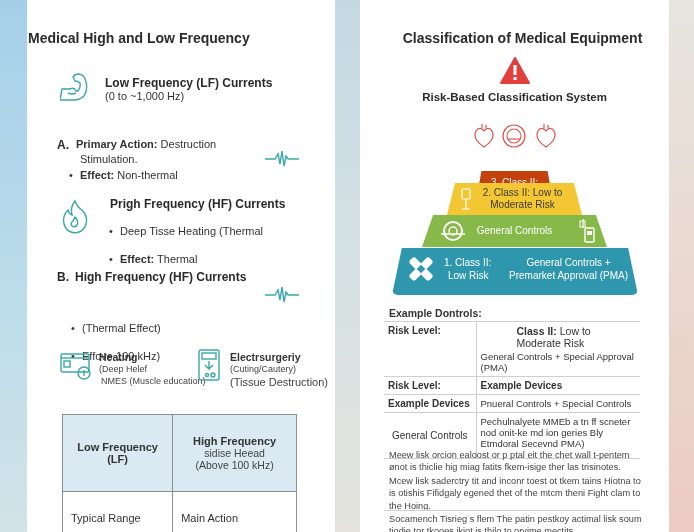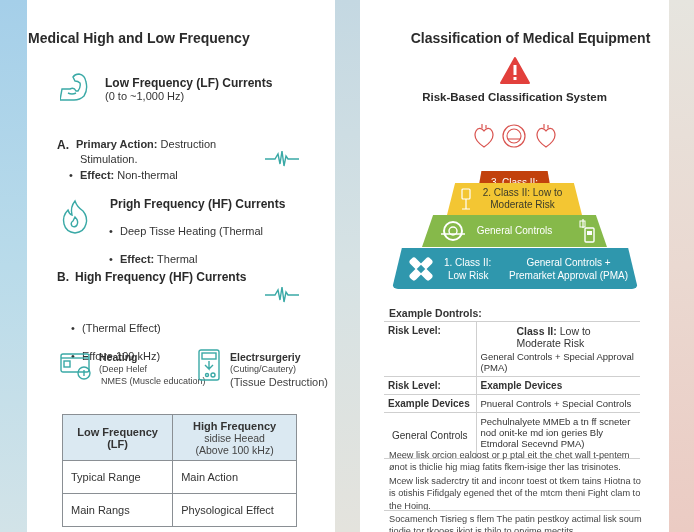--- a/index.html
+++ b/index.html
@@ -36,48 +36,48 @@
   .h-bold { font-weight: bold; font-size: 12px; color: #2a2a2a; }
   .t-norm { font-size: 11px; color: #333; }
   .bullet::before { content: "•"; position: absolute; left: -11px; }
   .bullet { position: relative; }
 
   table.freq {
     position: absolute; left: 62px; top: 414px; width: 235px;
     border-collapse: collapse; font-size: 11px;
   }
   table.freq td, table.freq th {
-    border: 1px solid #8a8f94; padding: 4px 8px;
+    border: 1px solid #8a8f94; padding: 20px 8px;
   }
   table.freq th {
     background: #dbe9f2; font-weight: bold; text-align: center; color: #333;
     height: 46px; vertical-align: middle;
   }
   table.freq th .sub { font-weight: normal; display: block; font-size: 10.5px; color: #444; }
   table.freq td { font-weight: normal; height: 33px; color: #333; }
 
   .title-right {
-    position: absolute; left: 376px; width: 309px; top: 30px; text-align: center;
+    position: absolute; left: 368px; width: 309px; top: 30px; text-align: center;
     font-size: 14px; font-weight: bold; color: #2b2b2b;
   }
   .subtitle-right {
     position: absolute; left: 360px; width: 309px; top: 91px; text-align: center;
     font-size: 11.5px; font-weight: bold; color: #2b2b2b;
   }
   .tier {
     position: absolute; color: #fff; font-size: 10px; text-align: center;
     display: flex; align-items: center; justify-content: center; line-height: 1.25;
   }
   .tier-red { left: 476px; top: 171px; width: 77px; height: 31px; background: #c2410c;
     clip-path: polygon(7% 0, 93% 0, 100% 100%, 0 100%); border-radius: 4px; align-items: flex-end; }
   .tier-yellow { left: 447px; top: 183px; width: 135px; height: 32px; background: #f3c633; color: #3a3a2a;
     clip-path: polygon(6% 0, 94% 0, 100% 100%, 0 100%); }
   .tier-green { left: 422px; top: 215px; width: 185px; height: 32px; background: #86b94a;
     clip-path: polygon(6% 0, 94% 0, 100% 100%, 0 100%); }
-  .tier-blue { left: 392px; top: 248px; width: 246px; height: 41px; background: #2f97ad;
+  .tier-blue { left: 392px; top: 248px; width: 246px; height: 47px; background: #2f97ad;
     clip-path: polygon(4% 0, 96% 0, 100% 100%, 0 100%); border-radius: 6px; }
 
   .ctrl-title { position: absolute; left: 389px; top: 307px; font-size: 10.5px; font-weight: bold; color: #333; }
   table.ctrl {
     position: absolute; left: 384px; top: 321px; width: 256px;
     border-collapse: collapse; font-size: 10px; color: #333;
   }
   table.ctrl td { border-top: 1px solid #cfcfcf; padding: 3px 4px; vertical-align: top; }
   table.ctrl tr:last-child td { border-bottom: 1px solid #cfcfcf; }
   table.ctrl td.c1 { width: 92px; border-right: 1px solid #cfcfcf; font-weight: bold; }

